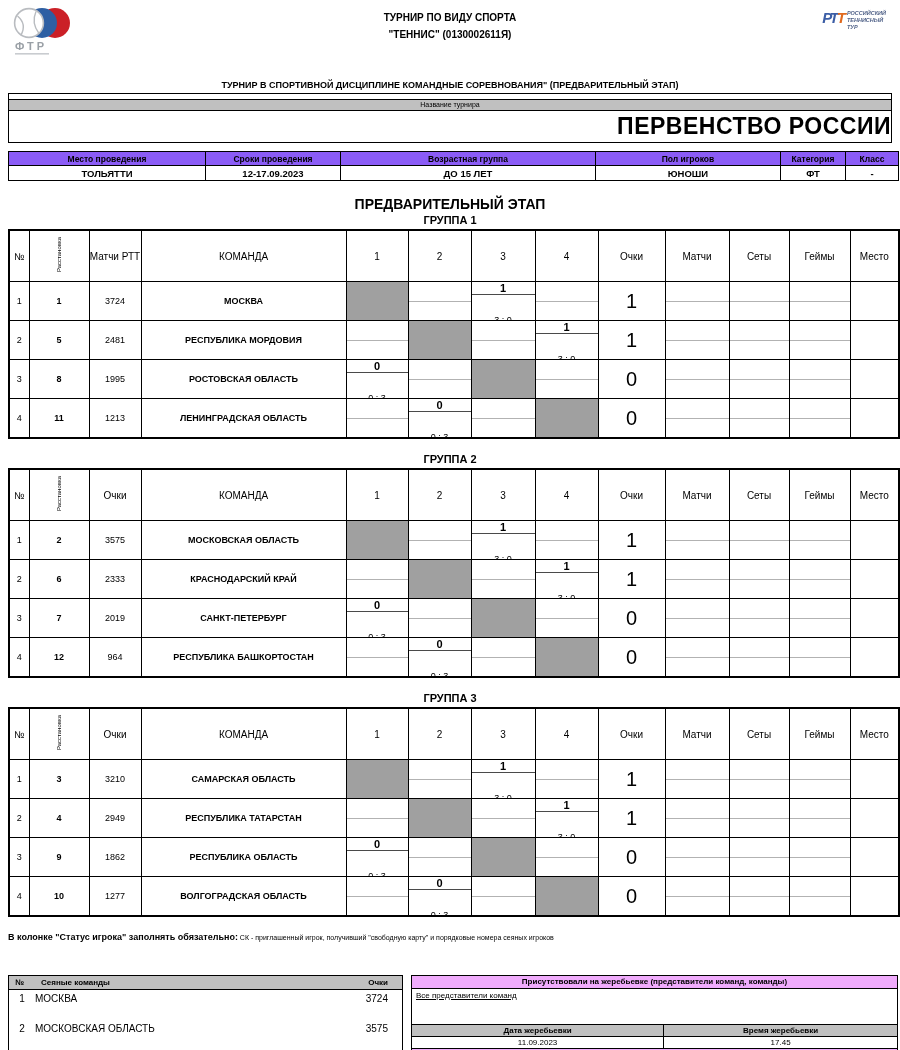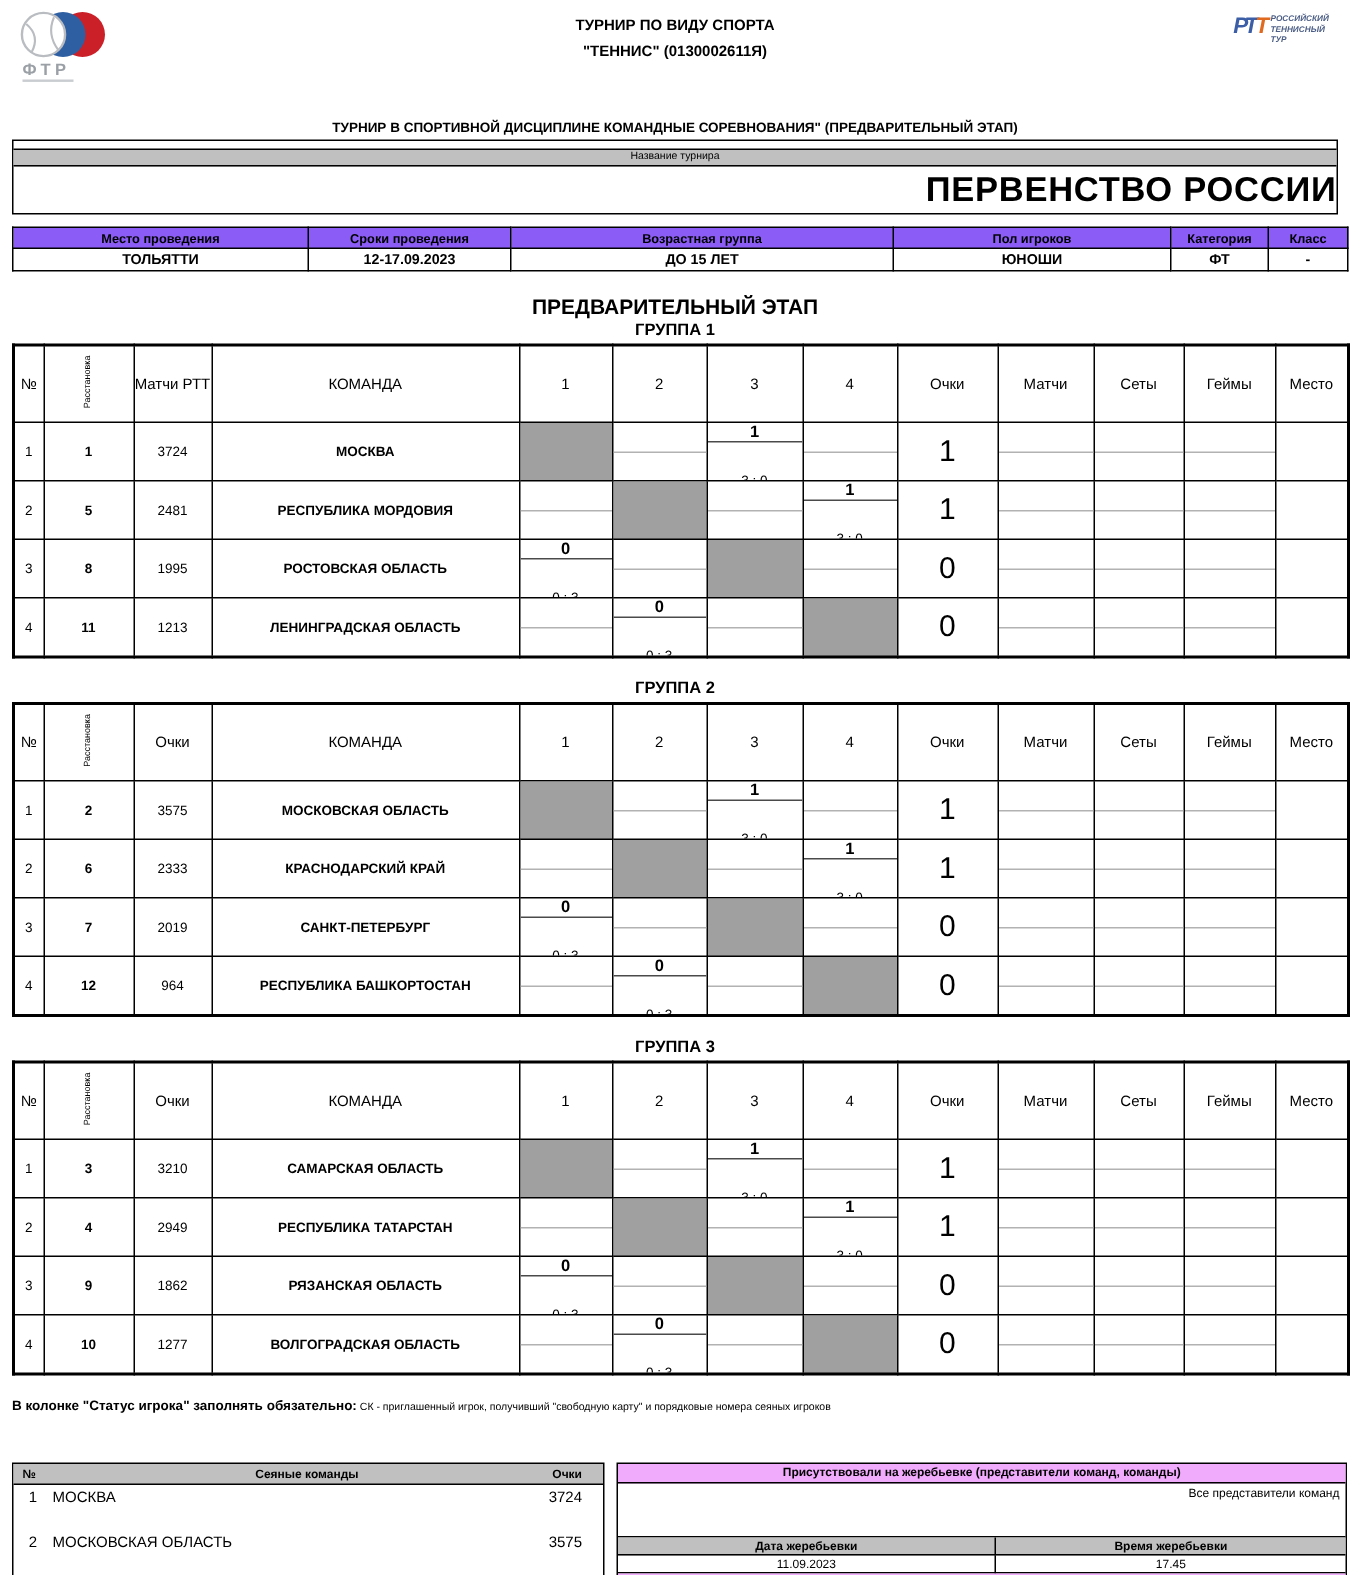--- a/index.html
+++ b/index.html
@@ -59,31 +59,31 @@
   
   .footnote{margin:15px 0 0 8px;font-size:7px;}
   .footnote b{font-size:9px;}
 
   
   .bottom{display:flex;gap:8px;margin:33px 0 0 8px;}
   .seeded{width:395px;border:1.5px solid #000;height:110px;box-sizing:border-box;}
   .seeded-head{background:#c0c0c0;border-bottom:1.5px solid #000;height:13px;display:flex;
                align-items:center;font-size:8px;font-weight:bold;}
   .sh-num{margin-left:6px;width:26px;}
-  .sh-teams{flex:1;text-align:center;}
+  .sh-teams{flex:1;}
   .sh-pts{margin-right:14px;}
   .seeded-row{display:flex;height:30px;padding-top:3px;font-size:10px;box-sizing:border-box;}
   .sr-num{width:26px;text-align:center;}
   .sr-team{flex:1;}
   .sr-pts{margin-right:14px;}
 
   .draw{width:487px;border:1.5px solid #000;height:110px;box-sizing:border-box;display:flex;flex-direction:column;}
   .dt-head{background:#f0abfc;font-size:8px;font-weight:bold;text-align:center;height:12px;line-height:12px;
            border-bottom:1px solid #000;}
-  .dt-attend{font-size:8px;text-align:right;padding:2px 4px;height:36px;box-sizing:border-box;border-bottom:1px solid #000;}
+  .dt-attend{font-size:8px;text-align:left;padding:2px 4px;height:36px;box-sizing:border-box;border-bottom:1px solid #000;text-decoration:underline;}
   .dt-grid{display:grid;grid-template-columns:52% 48%;}
   .dt-grid .gcell{border-bottom:1px solid #000;box-sizing:border-box;}
   .dt-grid .gcell.first{border-right:1px solid #000;}
   .dt-grid .ghead{background:#c0c0c0;font-size:8px;font-weight:bold;text-align:center;height:12px;line-height:12px;}
   .dt-grid .gval{font-size:8px;text-align:center;height:12px;line-height:12px;}
 </style>
 </head>
 <body>
 
 <div class="page">
@@ -717,21 +717,21 @@
                   <div class="half topline "></div>
                   <div class="half "></div>
                 </div>
               </td>
               <td></td>
             </tr>
             <tr>
               <td class="c-num">3</td>
               <td class="c-seed">9</td>
               <td class="c-rtt">1862</td>
-              <td class="c-team">РЯЗАНСКАЯ ОБЛАСТЬ</td>
+              <td class="c-team">РЕСПУБЛИКА ОБЛАСТЬ</td>
               <td class="res">
                 <div class="halves">
                   <div class="half topline res-top">0</div>
                   <div class="half res-bot">0 : 3</div>
                 </div>
               </td>
               <td>
                 <div class="halves">
                   <div class="half topline "></div>
                   <div class="half "></div>

